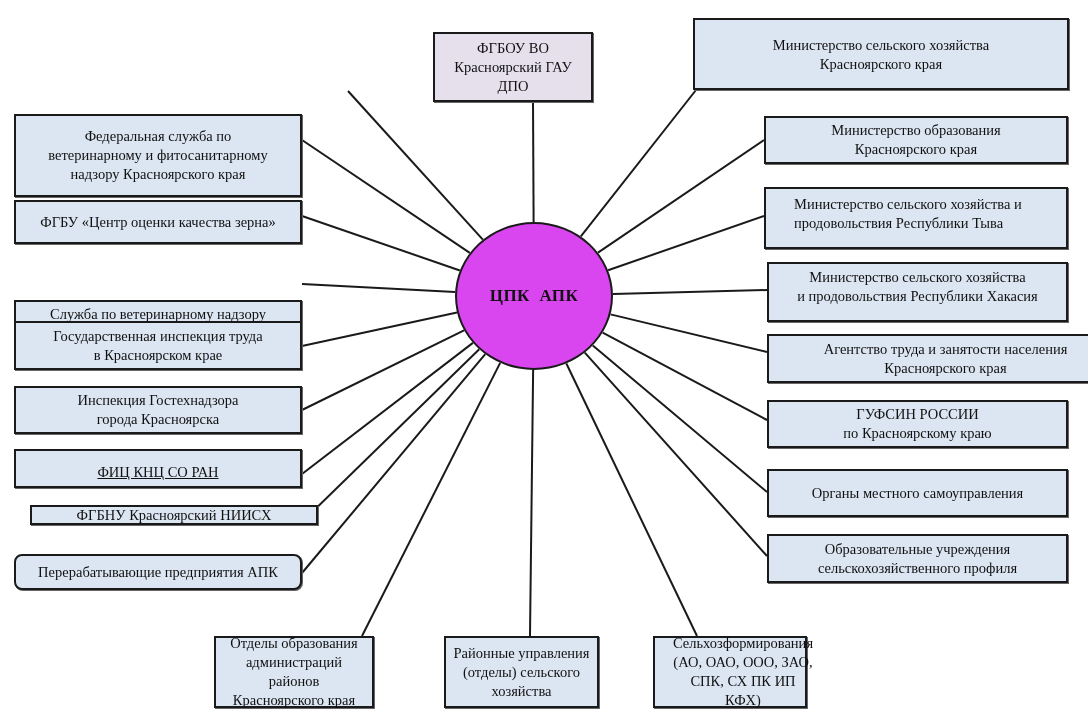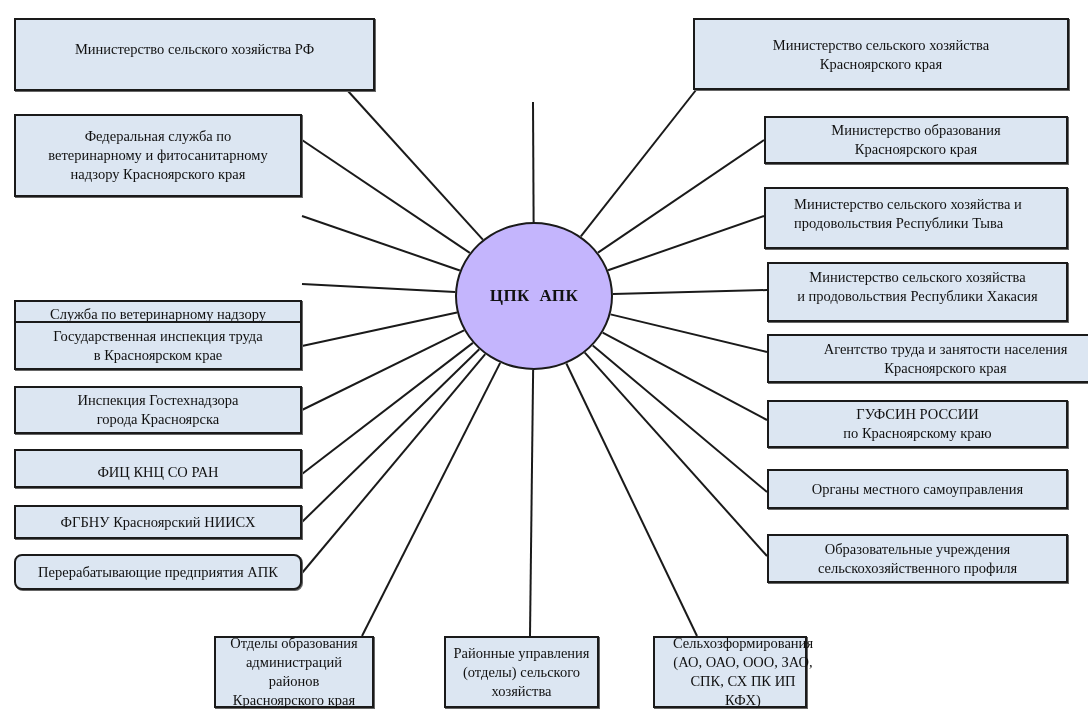--- a/index.html
+++ b/index.html
@@ -1,21 +1,21 @@
 <!DOCTYPE html>
 <html><head>
 <meta charset="utf-8">
 <style>
   html, body { margin: 0; padding: 0; background: #ffffff; }
   #canvas { position: relative; width: 1088px; height: 728px; overflow: hidden; background: #fff; font-family: "Liberation Serif", "DejaVu Serif", serif; color: #111; }
   #links { position: absolute; left: 0; top: 0; width: 1088px; height: 728px; }
   .box { position: absolute; box-sizing: border-box; background: #dce6f2; border: 2px solid #1a1a1a; box-shadow: 1px 1px 0 #666; display: flex; align-items: center; justify-content: center; text-align: center; font-size: 14.5px; line-height: 19px; padding: 0 6px; white-space: pre-line; }
   .box.purple { background: #e5e0ec; }
   .box.left-align { justify-content: flex-start; text-align: left; padding-left: 28px; }
-  #center { position: absolute; box-sizing: border-box; left: 455px; top: 222px; width: 158px; height: 148px; border-radius: 50%; background: #c4b5fd; border: 2px solid #1a1a1a; display: flex; align-items: center; justify-content: center; font-weight: bold; font-size: 17px; letter-spacing: 0.5px; white-space: pre; }
+  #center { position: absolute; box-sizing: border-box; left: 455px; top: 222px; width: 158px; height: 148px; border-radius: 50%; background: #d946ef; border: 2px solid #1a1a1a; display: flex; align-items: center; justify-content: center; font-weight: bold; font-size: 17px; letter-spacing: 0.5px; white-space: pre; }
 </style>
 </head>
 <body>
 
 <div id="canvas">
   <svg id="links">
       <line x1="482.83955123062617" y1="239.61348388321701" x2="348" y2="91" stroke="#1a1a1a" stroke-width="2"></line>
       <line x1="469.82333735998753" y1="252.84672684550884" x2="302" y2="140" stroke="#1a1a1a" stroke-width="2"></line>
       <line x1="459.8638184992739" y1="270.43579948250823" x2="302" y2="216" stroke="#1a1a1a" stroke-width="2"></line>
       <line x1="455.1201662692605" y1="291.92000860013417" x2="302" y2="284" stroke="#1a1a1a" stroke-width="2"></line>
@@ -33,48 +33,51 @@
       <line x1="602.6880791188884" y1="332.555029230653" x2="767" y2="420" stroke="#1a1a1a" stroke-width="2"></line>
       <line x1="592.7774963783089" y1="345.4437308590066" x2="767" y2="492" stroke="#1a1a1a" stroke-width="2"></line>
       <line x1="584.7921370265761" y1="352.6779211455356" x2="767" y2="556" stroke="#1a1a1a" stroke-width="2"></line>
       <line x1="500.1706679293296" y1="362.8719354885344" x2="362" y2="636" stroke="#1a1a1a" stroke-width="2"></line>
       <line x1="533.1294646231834" y1="369.99550702941525" x2="530" y2="636" stroke="#1a1a1a" stroke-width="2"></line>
       <line x1="566.3630190054206" y1="363.50568381498766" x2="697" y2="636" stroke="#1a1a1a" stroke-width="2"></line>
     </svg>
 
   <div id="center">ЦПК  АПК</div>
 
-  <div class="box" style="left:14px;top:18px;width:361px;height:73px;align-items:flex-start;padding-top:20px;">Министерство сельского хозяйства РФ</div>
   <div class="box" style="left:14px;top:114px;width:288px;height:83px;">Федеральная служба по
 ветеринарному  и фитосанитарному
 надзору Красноярского края</div>
+  <div class="box" style="left:14px;top:200px;width:288px;height:44px;">ФГБУ  «Центр оценки качества зерна»</div>
   <div class="box" style="left:14px;top:260px;width:288px;height:48px;margin-top:40px;">Служба по ветеринарному надзору
 Красноярского края</div>
   <div class="box" style="left:14px;top:321px;width:288px;height:49px;">Государственная инспекция труда
 в Красноярском крае</div>
   <div class="box" style="left:14px;top:386px;width:288px;height:48px;">Инспекция Гостехнадзора
 города Красноярска</div>
-  <div class="box" style="left:14px;top:449px;width:288px;height:39px;padding-top:8px;">ФИЦ КНЦ СО РАН</div>
-  <div class="box" style="left:14px;top:505px;width:288px;height:34px;">ФГБНУ Красноярский НИИСХ</div>
+  <div class="box" style="left:14px;top:449px;width:288px;height:39px;padding-top:8px;text-decoration:underline;">ФИЦ КНЦ СО РАН</div>
+  <div class="box" style="left:30px;top:505px;width:288px;height:20px;">ФГБНУ Красноярский НИИСХ</div>
   <div class="box" style="left:14px;top:554px;width:288px;height:36px;border-radius:8px;">Перерабатывающие предприятия АПК</div>
 
+  <div class="box purple" style="left:433px;top:32px;width:160px;height:70px;">ФГБОУ ВО
+Красноярский ГАУ
+ДПО</div>
 
   <div class="box" style="left:693px;top:18px;width:376px;height:72px;align-items:flex-start;padding-top:16px;">Министерство сельского хозяйства
 Красноярского края</div>
   <div class="box" style="left:764px;top:116px;width:304px;height:48px;">Министерство образования
 Красноярского края</div>
   <div class="box left-align" style="left:764px;top:187px;width:304px;height:62px;align-items:flex-start;padding-top:6px;">Министерство сельского хозяйства и
 продовольствия Республики Тыва</div>
   <div class="box" style="left:767px;top:262px;width:301px;height:60px;align-items:flex-start;padding-top:4px;">Министерство сельского хозяйства
  и продовольствия Республики Хакасия</div>
   <div class="box" style="left:767px;top:334px;width:357px;height:49px;">Агентство труда и занятости населения
 Красноярского края</div>
   <div class="box" style="left:767px;top:400px;width:301px;height:48px;">ГУФСИН РОССИИ
 по Красноярскому краю</div>
-  <div class="box" style="left:767px;top:469px;width:301px;height:40px;">Органы местного самоуправления</div>
+  <div class="box" style="left:767px;top:469px;width:301px;height:48px;">Органы местного самоуправления</div>
   <div class="box" style="left:767px;top:534px;width:301px;height:49px;">Образовательные учреждения
 сельскохозяйственного профиля</div>
 
   <div class="box" style="left:214px;top:636px;width:160px;height:72px;">Отделы образования
 администраций районов
 Красноярского края</div>
   <div class="box" style="left:444px;top:636px;width:155px;height:72px;">Районные управления
 (отделы) сельского
 хозяйства</div>
   <div class="box" style="left:653px;top:636px;width:154px;height:72px;padding-left:32px;">Сельхозформирования

